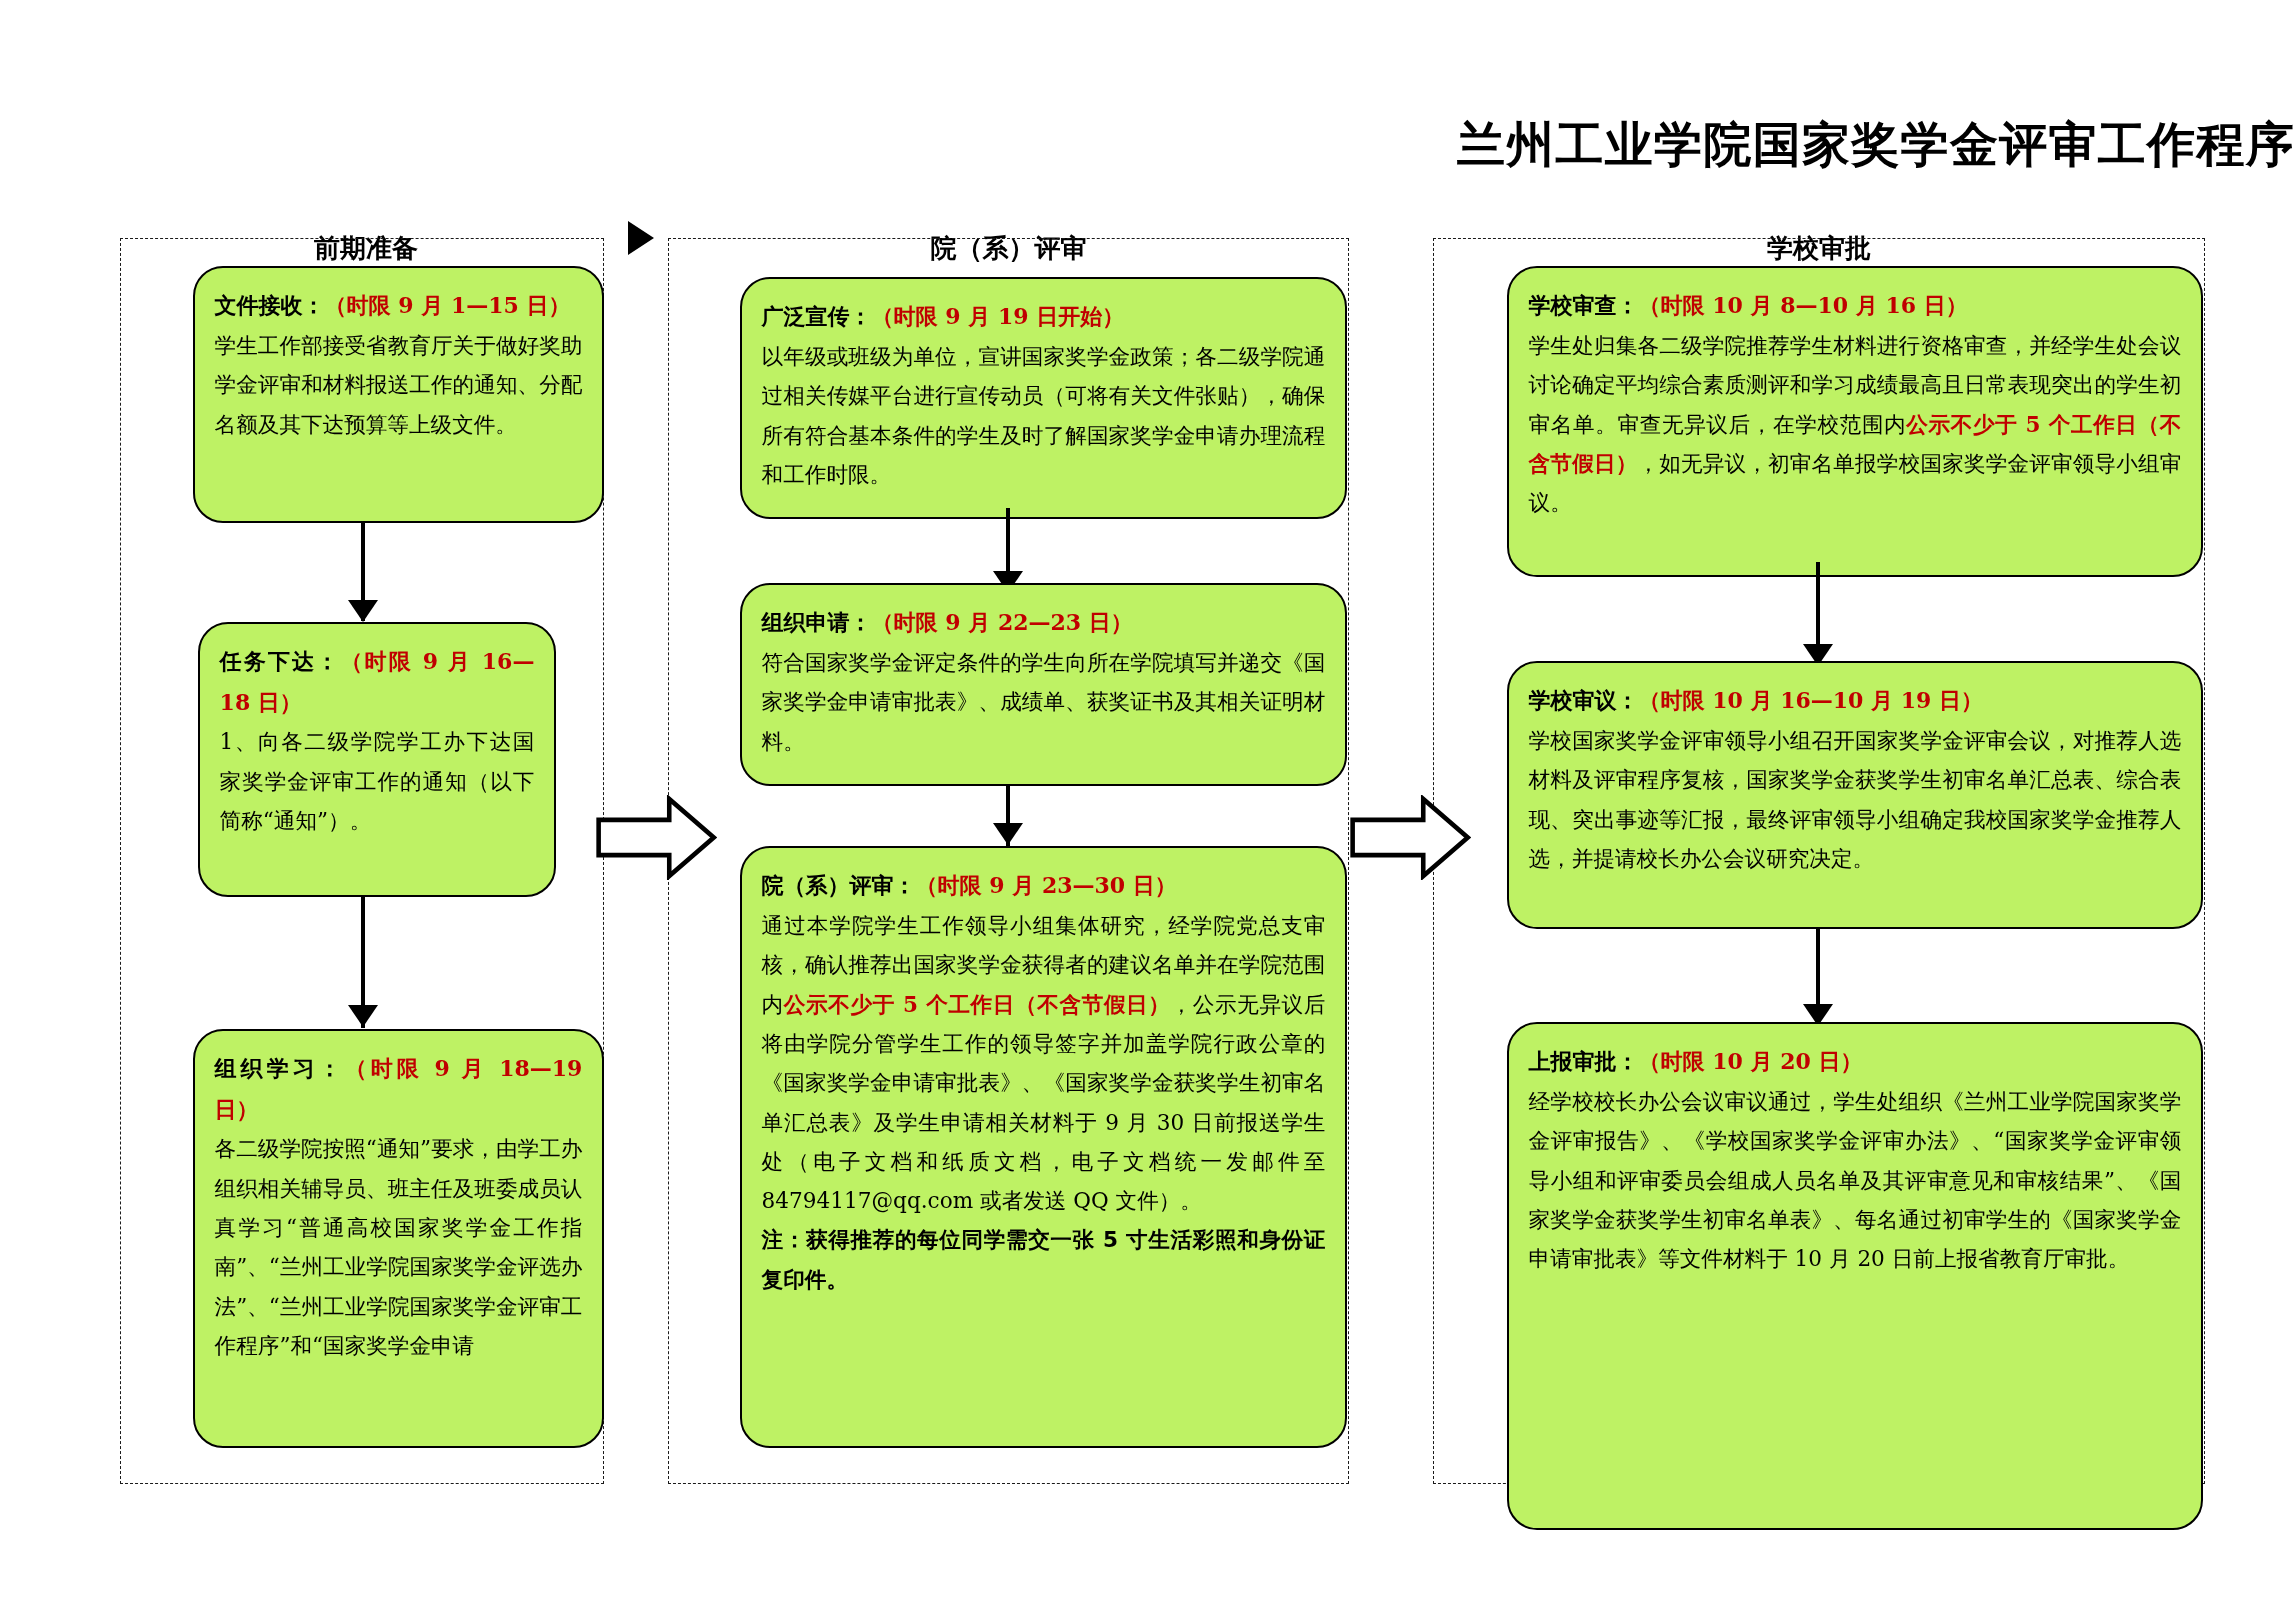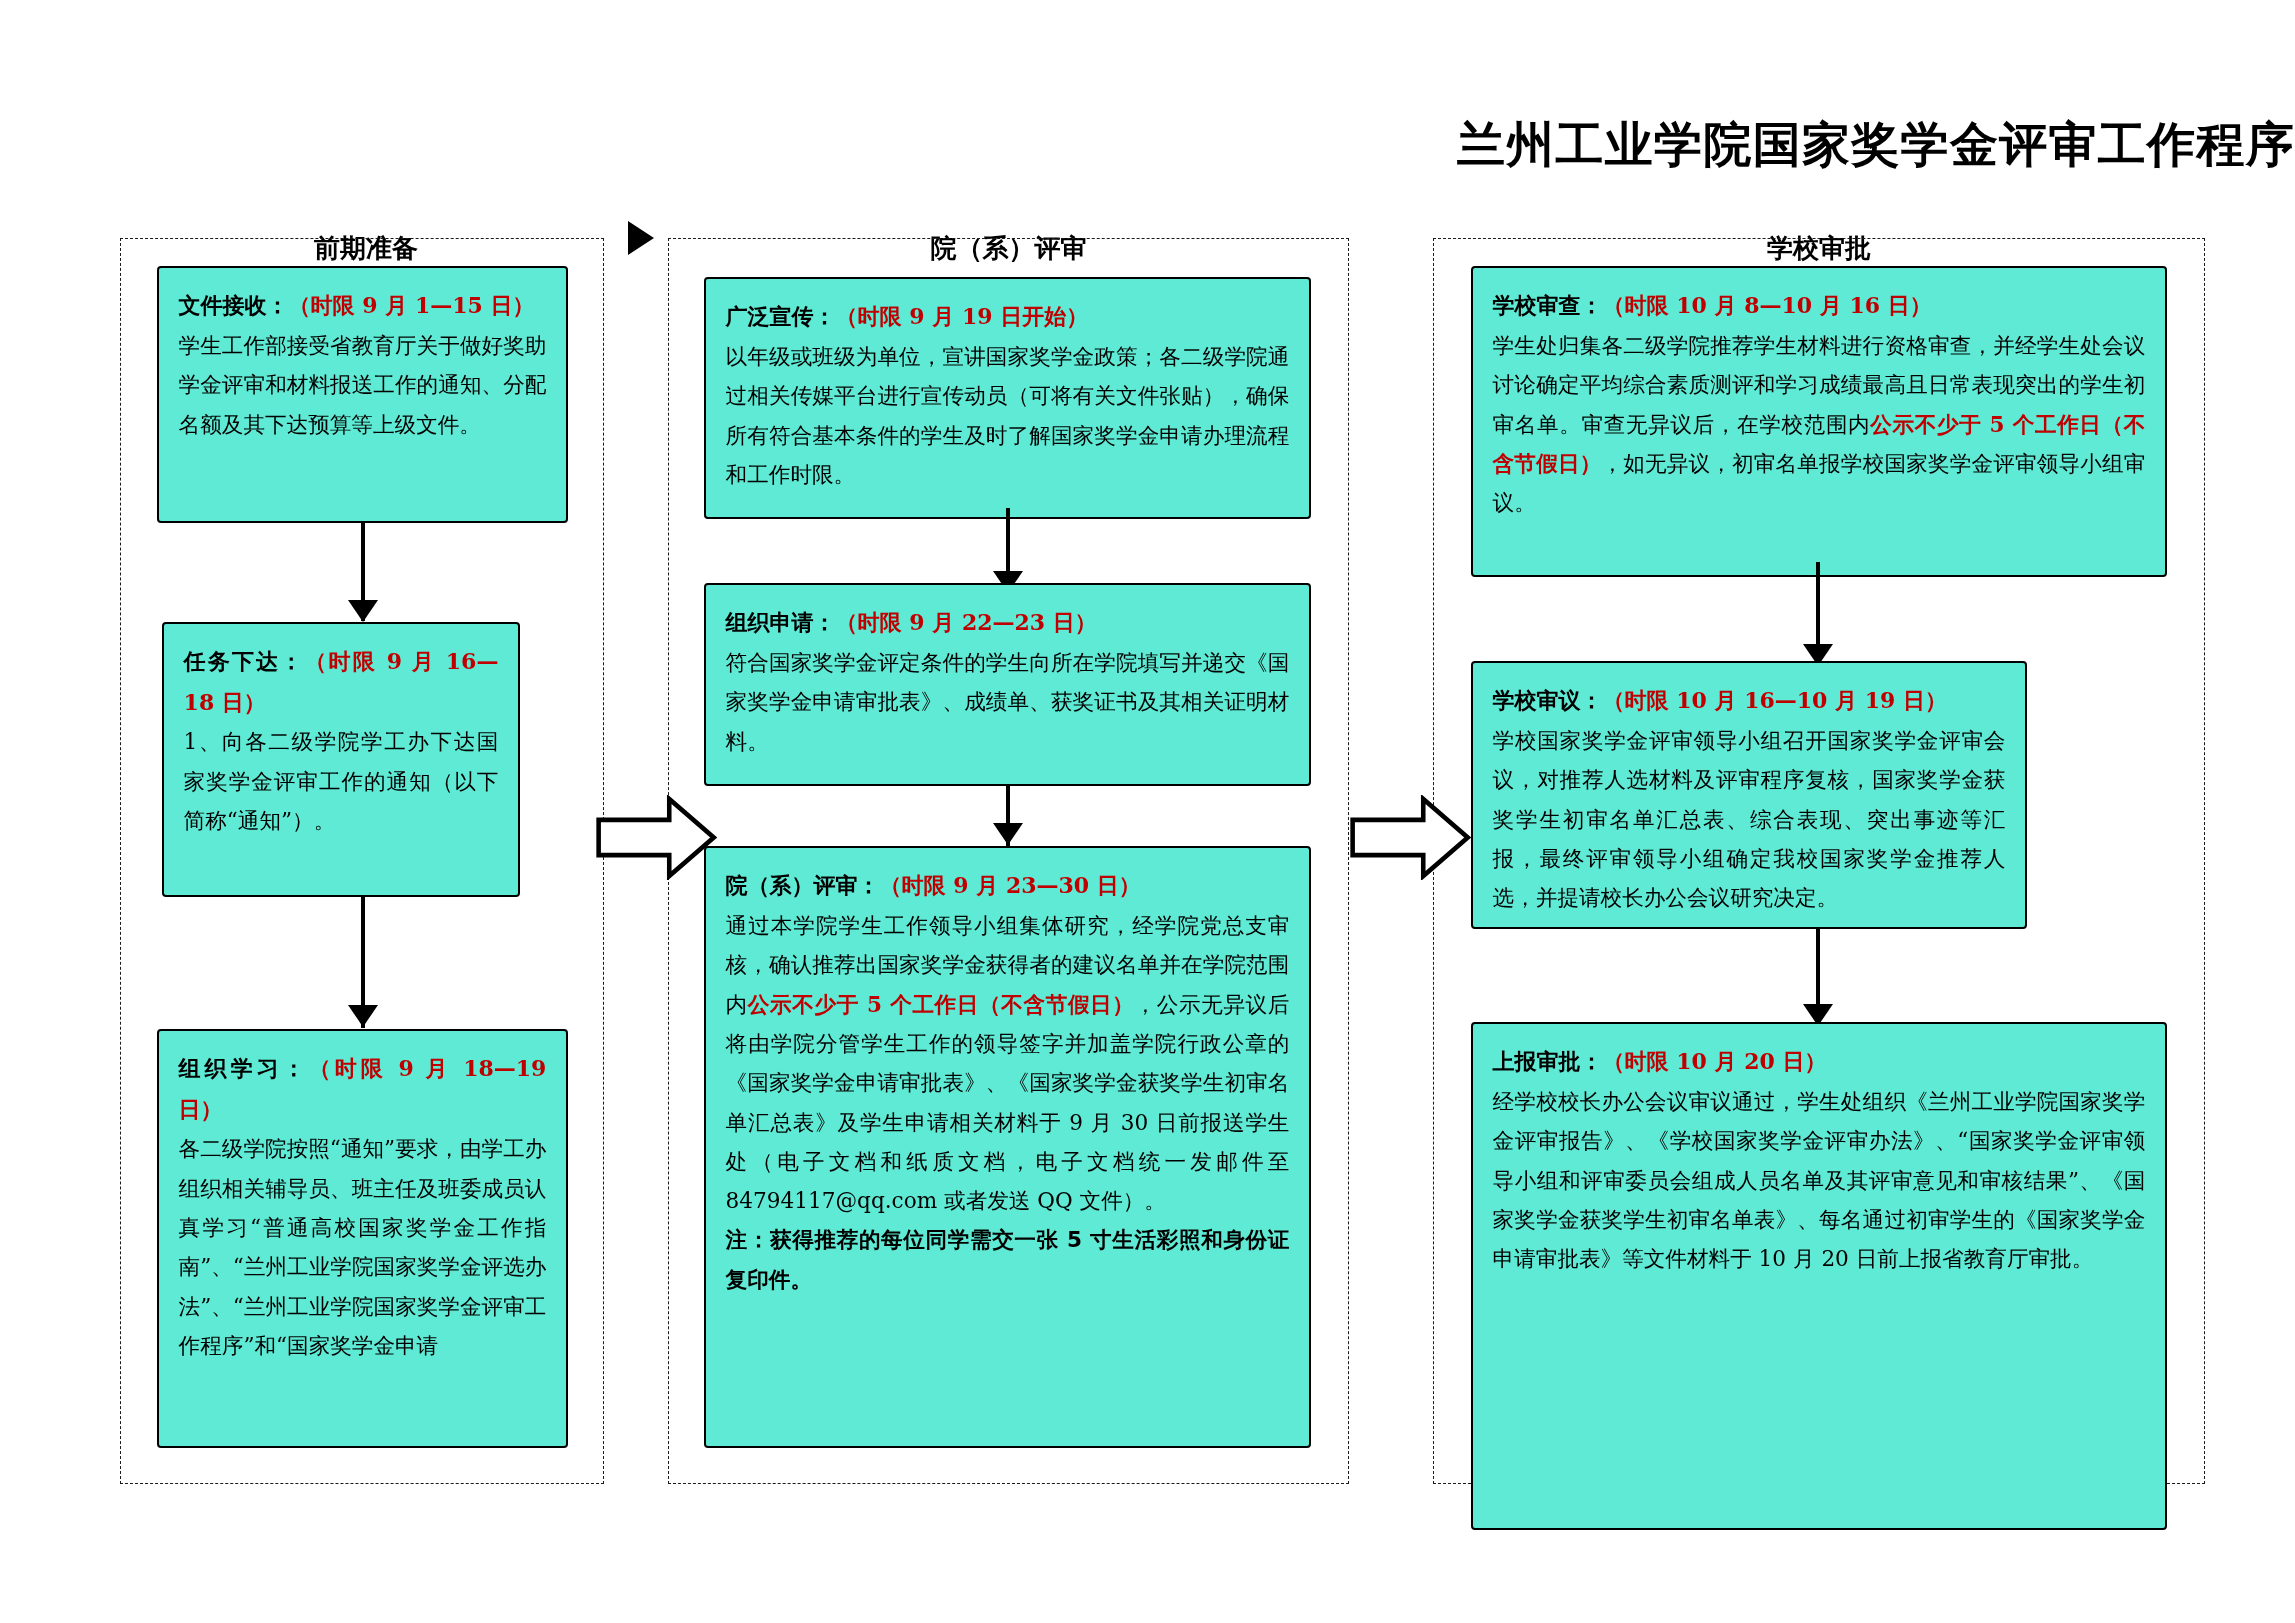--- a/index.html
+++ b/index.html
@@ -38,24 +38,25 @@
     position:absolute;
     border:1.3px dashed #1a1a1a;
     background:transparent;
     box-sizing:border-box;
   }
 
   
   .node{
     position:absolute;
     border:2.6px solid #000;
-    border-radius:4px;
+    border-radius:30px;
     box-sizing:border-box;
-    background:#5eead4;
+    background:#bef264;
     overflow:hidden;
+    margin-left:36px;
   }
   .node .txt{
     padding:17px 19.6px 6.5px 19.6px;
     font-size:21.6px;
     line-height:1.82;
     text-align:justify;
     text-justify:inter-ideograph;
   }
   .hdr{
     font-family:"DejaVu Sans","Liberation Sans",sans-serif;
@@ -179,21 +180,21 @@
   <div class="node" style="left:1471px;top:266px;width:696px;height:311px;">
     <div class="txt">
       <span class="hdr">学校审查：</span><span class="dl">（时限 10 月 8—10 月 16 日）</span><br>
       <span>学生处归集各二级学院推荐学生材料进行资格审查，并经学生处会议讨论确定平均综合素质测评和学习成绩最高且日常表现突出的学生初审名单。审查无异议后，在学校范围内</span><span class="red">公示不少于 5 个工作日（不含节假日）</span><span>，如无异议，初审名单报学校国家奖学金评审领导小组审议。</span>
     </div>
   </div>
 
   <div class="vconn" style="left:1816px;top:562px;height:105px;"></div>
   <div class="vhead" style="left:1803px;top:644px;"></div>
 
-  <div class="node" style="left:1471px;top:661px;width:556px;height:268px;">
+  <div class="node" style="left:1471px;top:661px;width:696px;height:268px;">
     <div class="txt">
       <span class="hdr">学校审议：</span><span class="dl">（时限 10 月 16—10 月 19 日）</span><br>
       <span>学校国家奖学金评审领导小组召开国家奖学金评审会议，对推荐人选材料及评审程序复核，国家奖学金获奖学生初审名单汇总表、综合表现、突出事迹等汇报，最终评审领导小组确定我校国家奖学金推荐人选，并提请校长办公会议研究决定。</span>
     </div>
   </div>
 
   <div class="vconn" style="left:1816px;top:929px;height:97px;"></div>
   <div class="vhead" style="left:1803px;top:1004px;"></div>
 
   <div class="node" style="left:1471px;top:1022px;width:696px;height:508px;">

